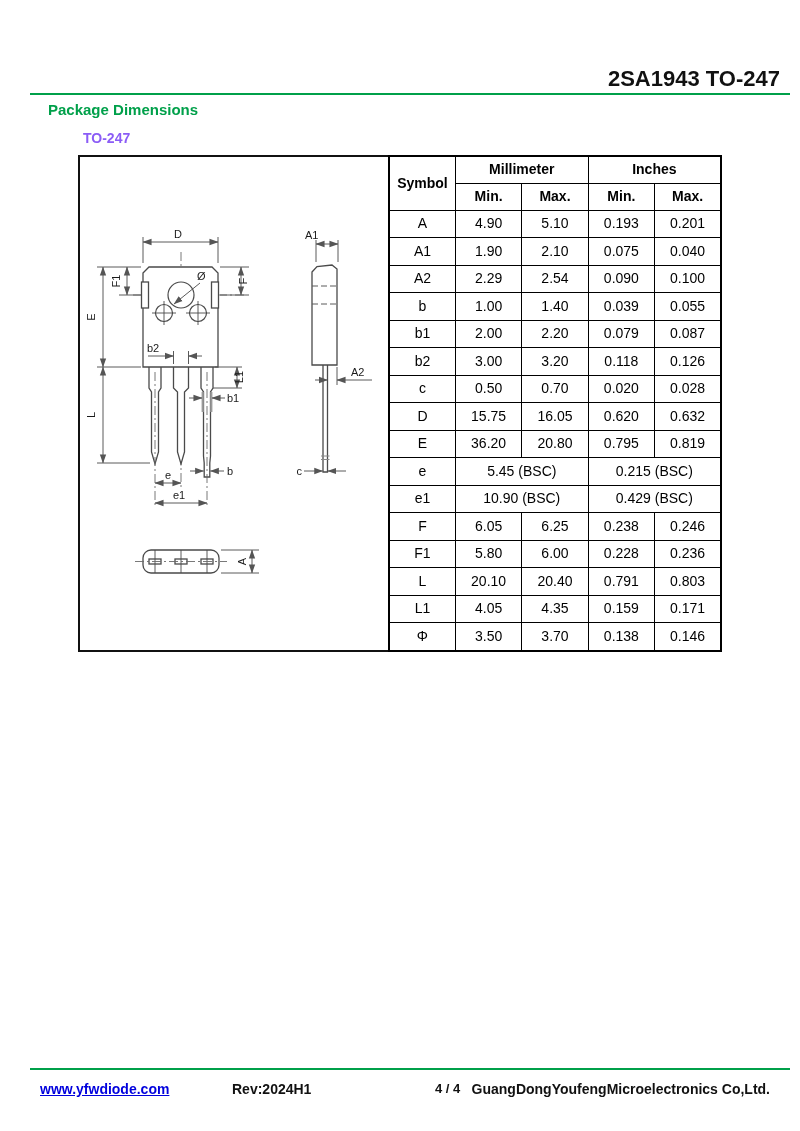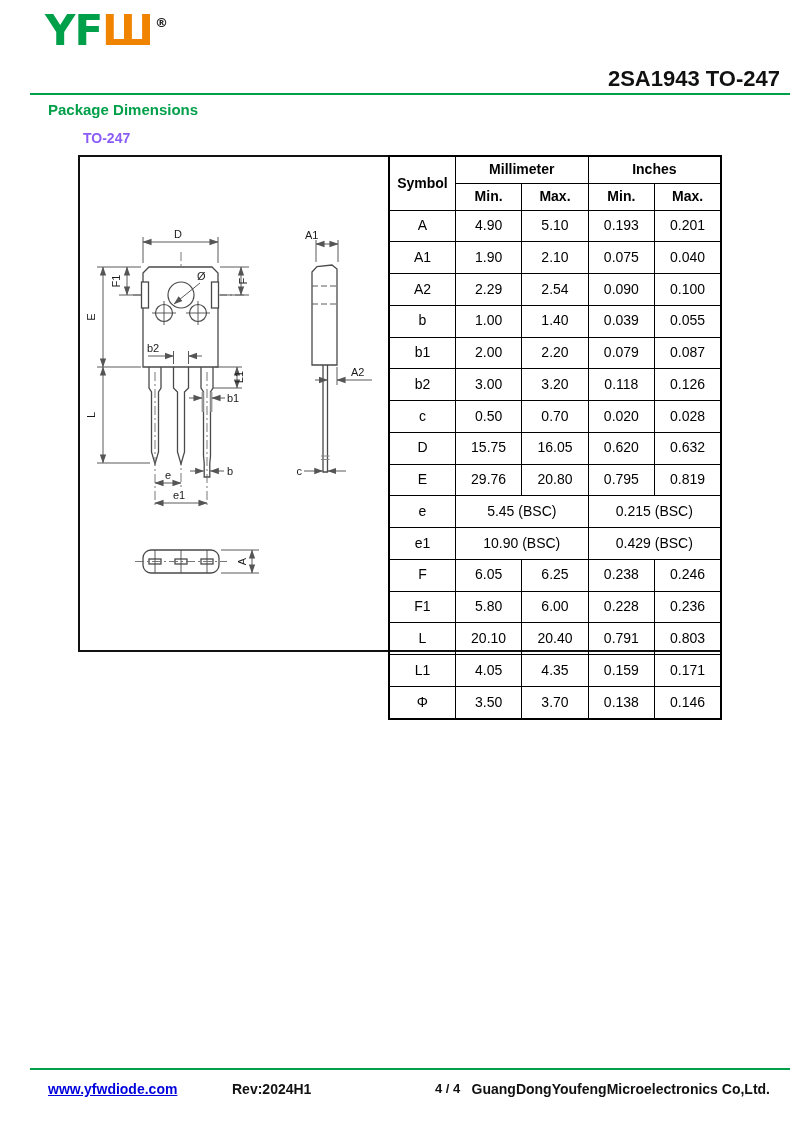--- a/index.html
+++ b/index.html
@@ -17,48 +17,47 @@
   .logo-cn{font-weight:bold;font-size:27px;letter-spacing:6px;color:#111;margin-top:3px;line-height:1.1;}
   .part-title{position:absolute;top:66px;right:20px;font-size:22px;font-weight:bold;color:#111;}
   .rule{position:absolute;left:30px;width:760px;height:2px;background:#00A04A;}
   .top-rule{top:93px;}
   .section-title{position:absolute;left:48px;top:101px;font-size:15px;font-weight:bold;color:#00A04A;}
   .pkg-label{position:absolute;left:83px;top:130px;font-size:14px;font-weight:bold;color:#8b5cf6;}
   
   .figure-box{position:absolute;left:78px;top:155px;width:644px;height:497px;border:2px solid #111;box-sizing:border-box;}
   .drawing-svg{position:absolute;left:0;top:0;}
   
-  .table-wrap{position:absolute;top:-2px;right:-2px;width:334px;height:565px;}
+  .table-wrap{position:absolute;top:-2px;right:-2px;width:334px;height:497px;}
   table.dim-table{border-collapse:collapse;width:100%;height:100%;table-layout:fixed;
     border:2px solid #000;text-align:center;}
   .dim-table th,.dim-table td{border:1px solid #000;padding:0;font-size:14px;line-height:1.1;}
   .dim-table thead th{font-weight:bold;}
   .dim-table thead tr{height:27px;}
   .dim-table tbody td{font-weight:normal;}
   
   .ol{fill:#ffffff;stroke:#4a4a4a;stroke-width:1.3;}
   .oln{fill:none;stroke:#4a4a4a;stroke-width:1.2;}
   .thin{stroke:#4a4a4a;stroke-width:0.9;fill:none;}
   .dim{stroke:#5a5a5a;stroke-width:1;fill:none;}
   .cl{stroke:#6a6a6a;stroke-width:0.9;fill:none;stroke-dasharray:9 3 2 3;}
   .dsh{stroke:#5a5a5a;stroke-width:1;fill:none;stroke-dasharray:6 3;}
   .lbl{font-family:"Liberation Sans",sans-serif;font-size:11px;fill:#1a1a1a;}
   
   .footer-rule{top:1068px;}
   .footer-item{position:absolute;top:1081px;font-size:14px;font-weight:bold;color:#111;}
-  .site-link{left:40px;color:#0000DD;text-decoration:underline;margin-left:8px;}
+  .site-link{left:40px;color:#0000DD;text-decoration:underline;}
   .rev{left:232px;}
   .page-num{left:393px;font-size:13px;margin-left:42px;}
   .company{right:30px;}
 </style>
 </head>
 <body>
 
 <div class="logo">
-  <div class="logo-en"><span class="logo-yf">YF</span><span class="logo-w">Ш</span><span class="logo-reg">®</span></div>
 </div>
 
 <div class="part-title">2SA1943 TO-247</div>
 <div class="rule top-rule"></div>
 <div class="section-title">Package Dimensions</div>
 <div class="pkg-label">TO-247</div>
 
 <div class="figure-box">
 
   <svg class="drawing-svg" width="310" height="493" viewBox="80 157 310 493" xmlns="http://www.w3.org/2000/svg">
@@ -251,21 +250,21 @@
         </tr>
         <tr>
           <td>D</td>
             <td>15.75</td>
             <td>16.05</td>
             <td>0.620</td>
             <td>0.632</td>
         </tr>
         <tr>
           <td>E</td>
-            <td>29.76</td>
+            <td>36.20</td>
             <td>20.80</td>
             <td>0.795</td>
             <td>0.819</td>
         </tr>
         <tr>
           <td>e</td>
             <td colspan="2">5.45 (BSC)</td>
             <td colspan="2">0.215 (BSC)</td>
         </tr>
         <tr>

